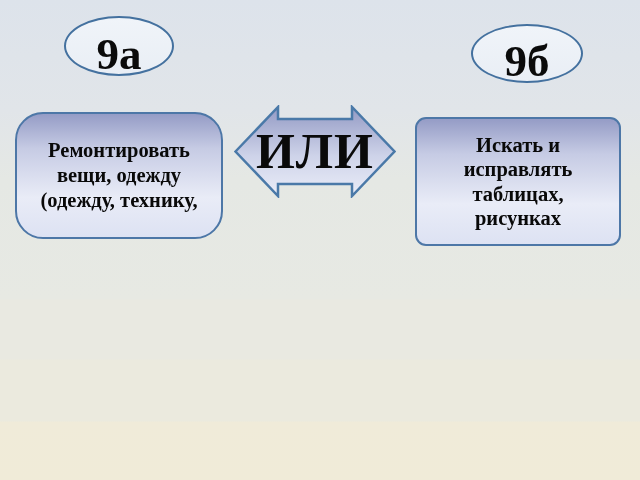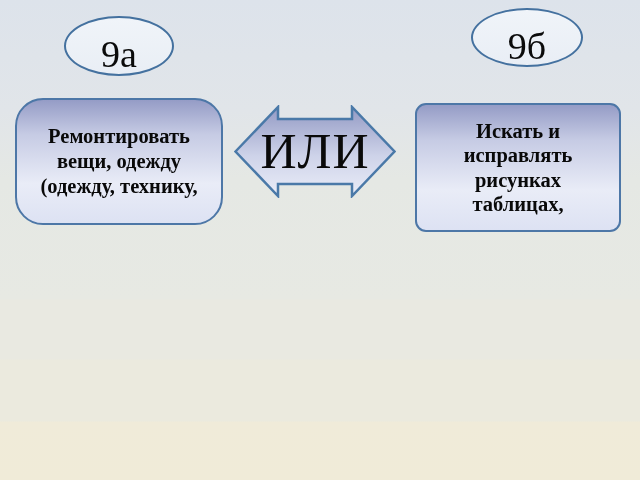--- a/index.html
+++ b/index.html
@@ -27,39 +27,39 @@
 
   .ellipse {
     position: absolute;
     border: 2.5px solid #44719f;
     border-radius: 50%;
     background: linear-gradient(to bottom, #f0f4f9 0%, #e9eef5 100%);
     display: flex; align-items: center; justify-content: center;
     box-sizing: border-box;
   }
   .ellipse-a { left: 64px; top: 16px; width: 110px; height: 60px; }
-  .ellipse-b { left: 471px; top: 8px; width: 112px; height: 59px; }
+  .ellipse-b { left: 471px; top: 24px; width: 112px; height: 59px; }
   .ellipse-label {
-    font-weight: normal;
-    font-size: 38px;
+    font-weight: bold;
+    font-size: 45px;
     line-height: 1;
     color: #0b0b0b;
     padding-bottom: 4px;
     margin-top: 20px;
   }
 
   .task-box {
     position: absolute;
     border: 2px solid #4d77a7;
     box-sizing: border-box;
     background: linear-gradient(to bottom, #959cc6 0%, #c6cbe4 28%, #e9ecf7 68%, #dde2f3 100%);
     color: #090909;
     font-weight: bold;
     text-align: center;
-    display: flex; flex-direction: column; justify-content: center;
+    display: flex; flex-direction: column; justify-content: center; margin-top: 14px;
   }
   .task-box .line { display: block; }
   .task-box-left {
     left: 15px; top: 98px; width: 208px; height: 127px;
     border-radius: 28px;
     font-size: 20.5px; line-height: 25px;
   }
   .task-box-right {
     left: 415px; top: 103px; width: 206px; height: 129px;
     border-radius: 11px;
@@ -67,21 +67,21 @@
   }
 
   .or-arrow {
     position: absolute;
     left: 234px; top: 105px; width: 162px; height: 93px;
   }
   .or-arrow svg { position: absolute; left: 0; top: 0; display: block; }
   .or-label {
     position: absolute; left: 0; top: 0; width: 100%; height: 100%;
     display: flex; align-items: center; justify-content: center;
-    font-weight: normal; font-size: 50px; line-height: 1;
+    font-weight: bold; font-size: 50px; line-height: 1;
     color: #0a0a0a;
     padding-bottom: 2px; box-sizing: border-box;
     letter-spacing: 1px;
   }
 </style>
 </head>
 <body>
 
 <div class="slide">
 
@@ -95,22 +95,22 @@
 
   <div class="task-box task-box-left">
     <span class="line">Ремонтировать</span>
     <span class="line">вещи, одежду</span>
     <span class="line">(одежду, технику,</span>
   </div>
 
   <div class="task-box task-box-right">
     <span class="line">Искать и</span>
     <span class="line">исправлять</span>
+    <span class="line">таблицах,</span>
     <span class="line">рисунках</span>
-    <span class="line">таблицах,</span>
   </div>
 
   <div class="or-arrow">
     <svg width="162" height="93" viewBox="0 0 162 93" aria-hidden="true">
       <defs>
         <linearGradient id="arrowGrad" x1="0" y1="0" x2="0" y2="1">
           <stop offset="0" stop-color="#939ac4"></stop>
           <stop offset="0.55" stop-color="#ced3e9"></stop>
           <stop offset="1" stop-color="#eaedf8"></stop>
         </linearGradient>

